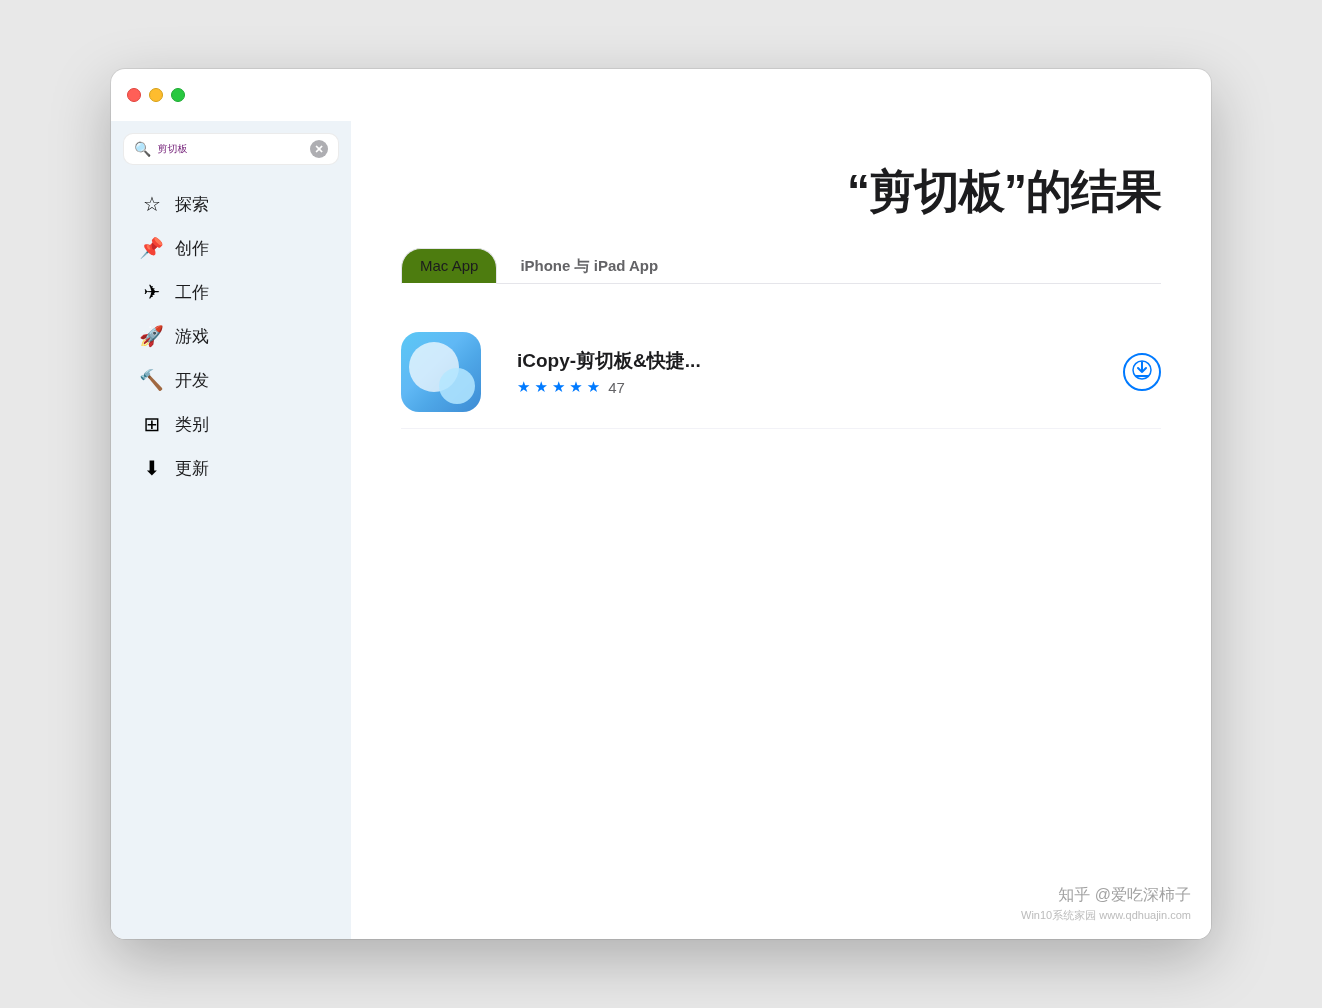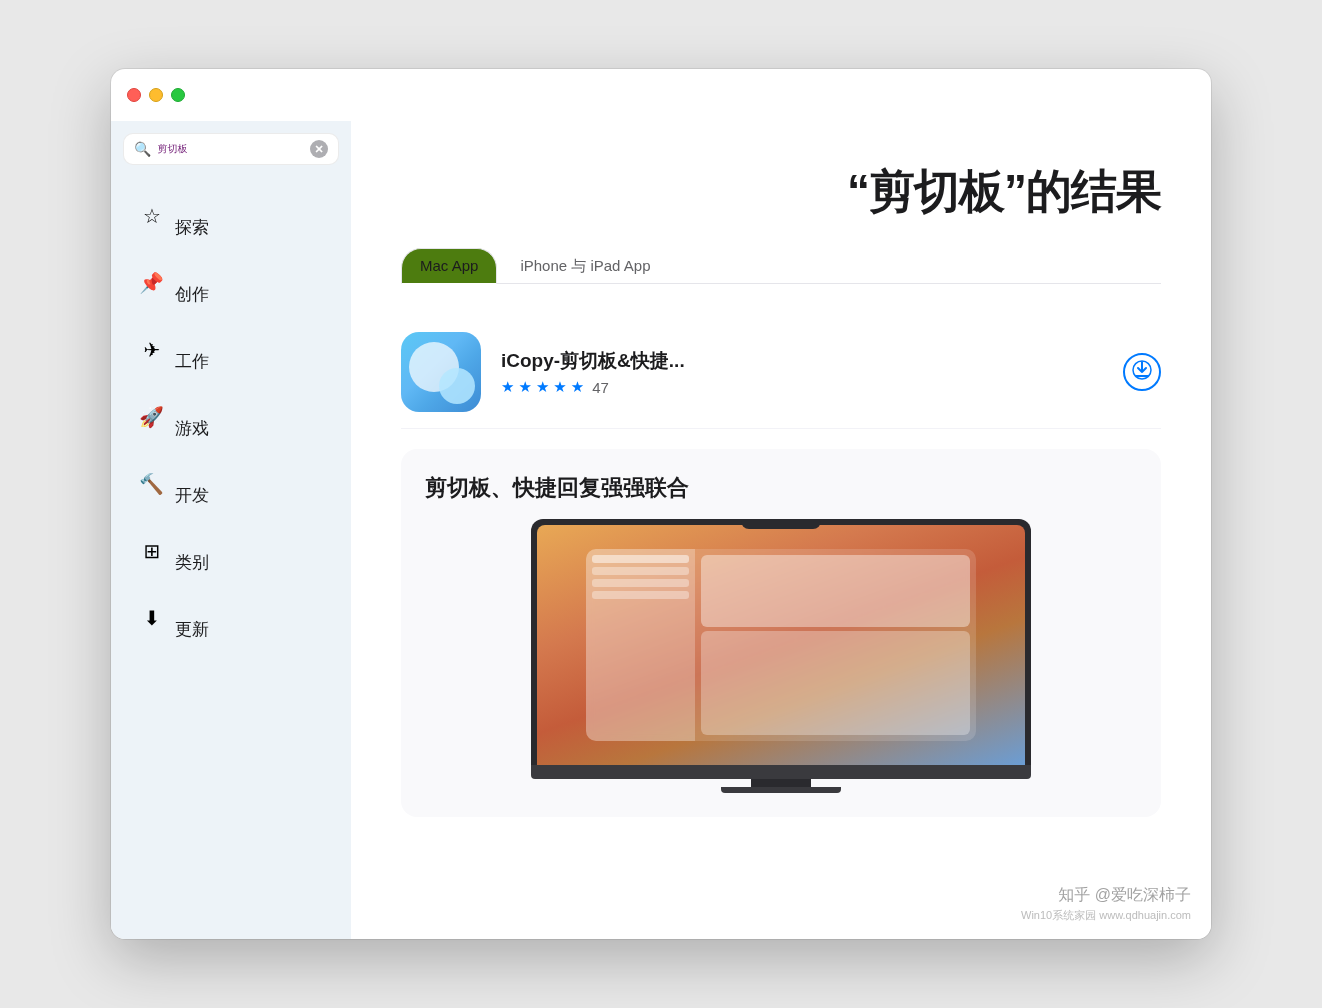--- a/index.html
+++ b/index.html
@@ -124,21 +124,20 @@
       font-size: 20px;
       width: 26px;
       text-align: center;
       flex-shrink: 0;
     }
 
     .nav-label {
       font-size: 17px;
       font-weight: 400;
       color: #1c1c1e;
-      margin-top: 24px;
     }
 
     
     .right-panel {
       flex: 1;
       background: #ffffff;
       padding: 40px 50px;
       overflow-y: auto;
     }
 
@@ -159,40 +158,40 @@
       border-bottom: 1px solid #e5e5ea;
       padding-bottom: 0;
     }
 
     .tab {
       padding: 8px 18px;
       border-radius: 20px 20px 0 0;
       font-size: 15px;
       cursor: pointer;
       color: #636366;
-      font-weight: 400;
+      font-weight: 700;
       border: 1px solid transparent;
       border-bottom: none;
       position: relative;
       bottom: -1px;
     }
 
     .tab.active {
       background: #4d7c0f;
       border-color: #e5e5ea;
       color: #1c1c1e;
       font-weight: 500;
       border-bottom: 1px solid #ffffff;
     }
 
     
     .app-card {
       display: flex;
       align-items: center;
-      gap: 20px;
+      gap: 36px;
       padding: 16px 0;
       border-bottom: 1px solid #f2f2f7;
       margin-bottom: 20px;
     }
 
     .app-icon-img {
       width: 80px;
       height: 80px;
       border-radius: 18px;
       background: linear-gradient(135deg, #5BC8F5 0%, #60B8F5 40%, #4FA8E8 60%, #3D8BD4 100%);
@@ -473,49 +472,20 @@
         <div class="download-btn">
           <span style="color:#007AFF;font-size:18px;">
             <svg width="20" height="20" viewBox="0 0 20 20" fill="none">
               <path d="M10 2v10M6 8l4 4 4-4M4 16h12" stroke="#007AFF" stroke-width="2" stroke-linecap="round" stroke-linejoin="round"></path>
               <circle cx="10" cy="10" r="9" stroke="#007AFF" stroke-width="1.5" fill="none"></circle>
             </svg>
           </span>
         </div>
       </div>
 
-      <div class="screenshot-card">
-        <div class="screenshot-banner-title">剪切板、快捷回复强强联合</div>
-
-        <div style="display:flex;justify-content:center;">
-          <div style="width:500px;">
-            <div class="mac-frame">
-              <div class="mac-notch"></div>
-              <div class="mac-screen">
-
-                <div class="mac-screen-inner">
-                  <div class="mac-screen-sidebar">
-                    <div style="height:8px;background:rgba(255,255,255,0.5);border-radius:3px;margin-bottom:4px;"></div>
-                    <div style="height:8px;background:rgba(255,255,255,0.35);border-radius:3px;margin-bottom:4px;"></div>
-                    <div style="height:8px;background:rgba(255,255,255,0.35);border-radius:3px;margin-bottom:4px;"></div>
-                    <div style="height:8px;background:rgba(255,255,255,0.35);border-radius:3px;"></div>
-                  </div>
-                  <div class="mac-screen-main">
-                    <div class="mac-screen-card"></div>
-                    <div class="mac-screen-card2"></div>
-                  </div>
-                </div>
-              </div>
-            </div>
-            <div class="mac-base"></div>
-            <div class="mac-stand"></div>
-            <div class="mac-foot"></div>
-          </div>
-        </div>
-      </div>
 
       <div class="watermark">
         <span class="watermark-text1">知乎 @爱吃深柿子</span>
         <span class="watermark-text2">Win10系统家园 www.qdhuajin.com</span>
       </div>
     </div>
   </div>
 </div>
 
 </body></html>

